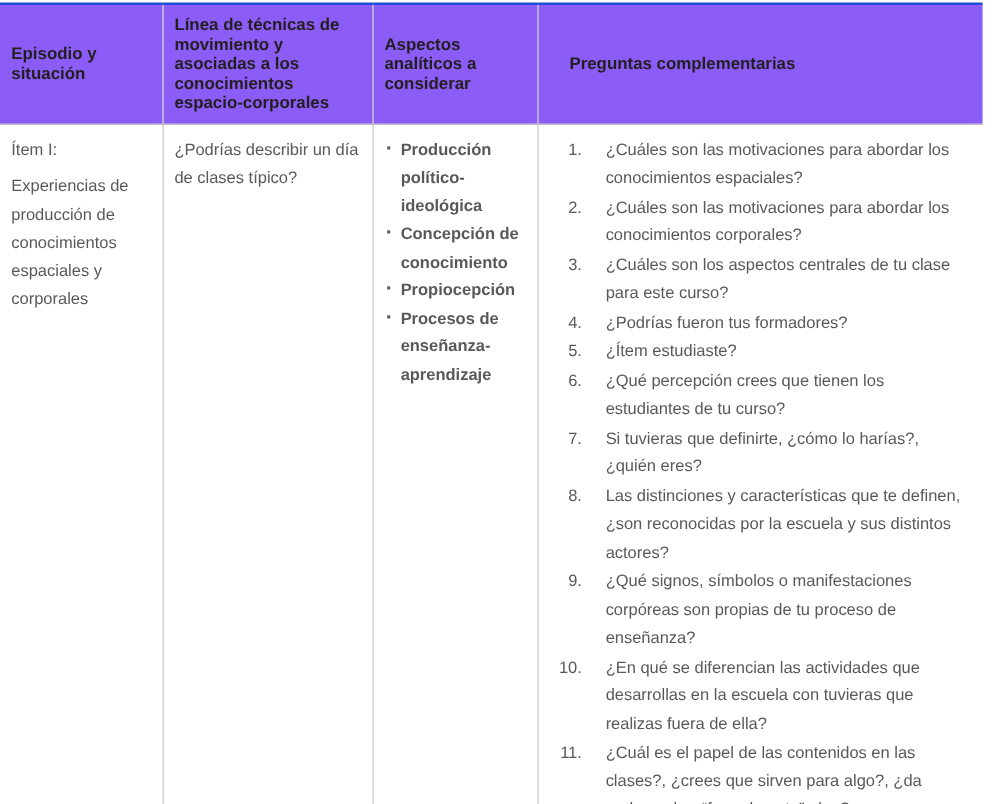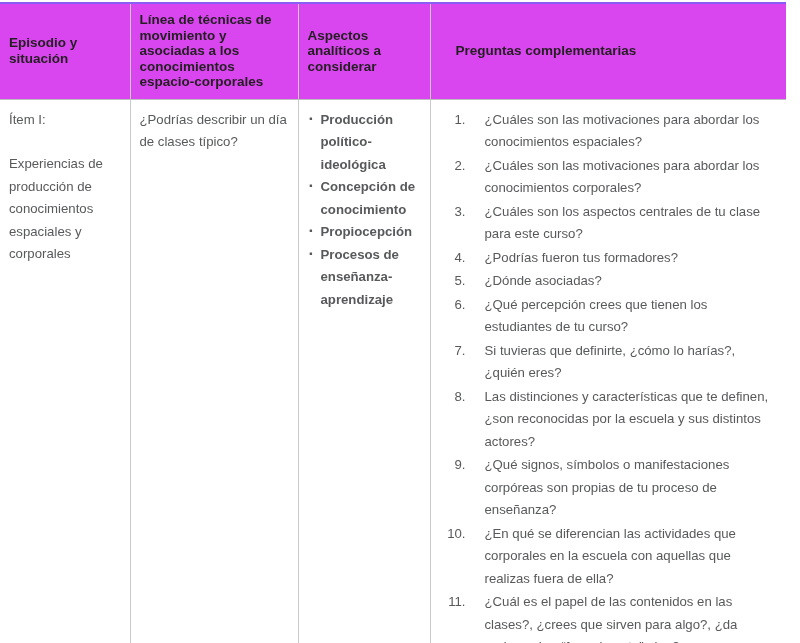--- a/index.html
+++ b/index.html
@@ -27,22 +27,22 @@
     border-collapse: collapse;
     width: 786px;
     table-layout: fixed;
   }
 
   
   thead tr {
     background: #e3e3e3;
   }
   thead th {
-    background: #d946ef;
-    border-top: 2px solid #8b5cf6;
+    background: #8b5cf6;
+    border-top: 2px solid #1d4ed8;
     border-bottom: 1px solid #bcbec0;
     border-right: 1px solid #c9cacc;
     vertical-align: middle;
     text-align: left;
     font-weight: bold;
     font-size: 13.5px;
     line-height: 15.6px;
     color: #231f20;
     padding: 8px 9px 9px 9px;
     height: 80px;
@@ -66,21 +66,21 @@
   
   .c1 { width: 130px; }
   .c2 { width: 168px; }
   .c3 { width: 132px; }
   .c4 { width: 356px; }
 
   .cell-lines p {
     margin: 0;
   }
   .cell-lines p.gap {
-    margin-top: 22px;
+    margin-top: 7px;
   }
 
   
   ul.bullets {
     list-style: none;
     margin: 0;
     padding: 0;
     font-weight: bold;
   }
   ul.bullets > li {
@@ -172,41 +172,41 @@
               <li>
                 <span class="qnum">3.</span>
                 <span class="qtext">¿Cuáles son los aspectos centrales de tu clase para este curso?</span>
               </li>
               <li>
                 <span class="qnum">4.</span>
                 <span class="qtext">¿Podrías fueron tus formadores?</span>
               </li>
               <li>
                 <span class="qnum">5.</span>
-                <span class="qtext">¿Dónde asociadas?</span>
+                <span class="qtext">¿Ítem estudiaste?</span>
               </li>
               <li>
                 <span class="qnum">6.</span>
                 <span class="qtext">¿Qué percepción crees que tienen los estudiantes de tu curso?</span>
               </li>
               <li>
                 <span class="qnum">7.</span>
                 <span class="qtext">Si tuvieras que definirte, ¿cómo lo harías?, ¿quién eres?</span>
               </li>
               <li>
                 <span class="qnum">8.</span>
                 <span class="qtext">Las distinciones y características que te definen, ¿son reconocidas por la escuela y sus distintos actores?</span>
               </li>
               <li>
                 <span class="qnum">9.</span>
                 <span class="qtext">¿Qué signos, símbolos o manifestaciones corpóreas son propias de tu proceso de enseñanza?</span>
               </li>
               <li>
                 <span class="qnum">10.</span>
-                <span class="qtext">¿En qué se diferencian las actividades que corporales en la escuela con aquellas que realizas fuera de ella?</span>
+                <span class="qtext">¿En qué se diferencian las actividades que desarrollas en la escuela con tuvieras que realizas fuera de ella?</span>
               </li>
               <li>
                 <span class="qnum">11.</span>
                 <span class="qtext">¿Cuál es el papel de las contenidos en las clases?, ¿crees que sirven para algo?, ¿da poder, saber “formalmente” algo?</span>
               </li>
             </ol>
         </td>
       </tr>
     </tbody>
   </table>

